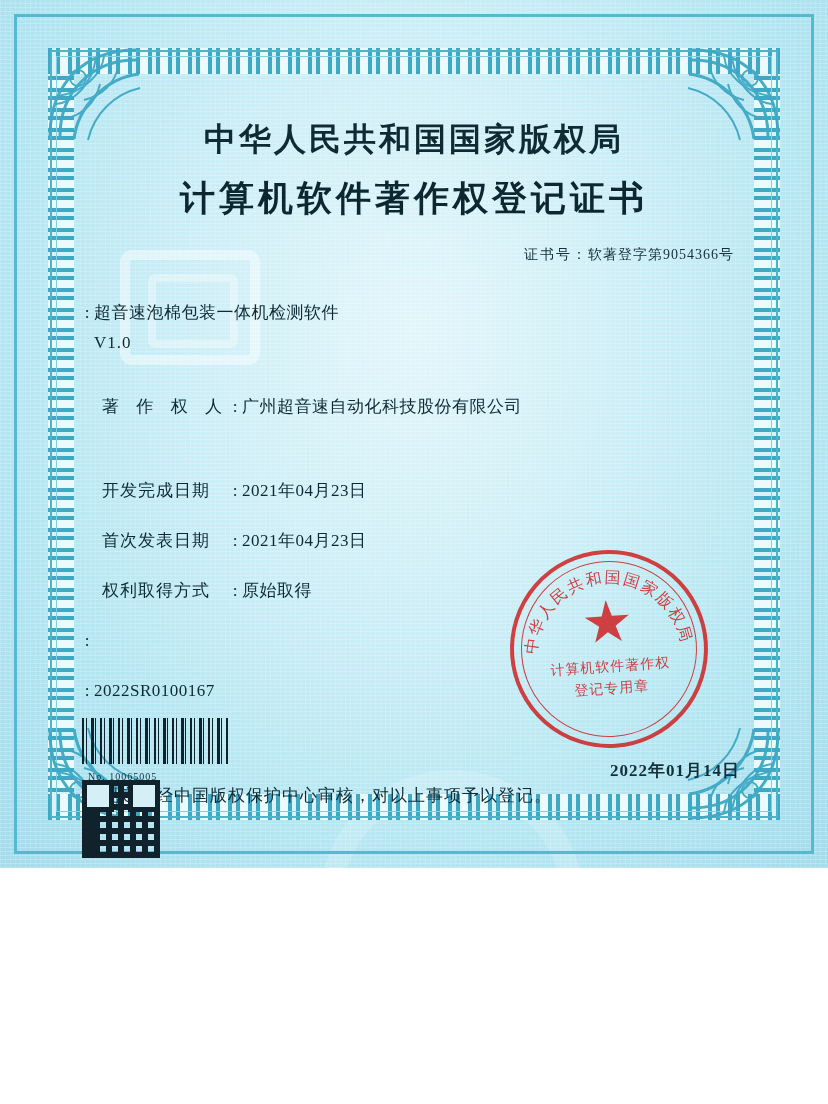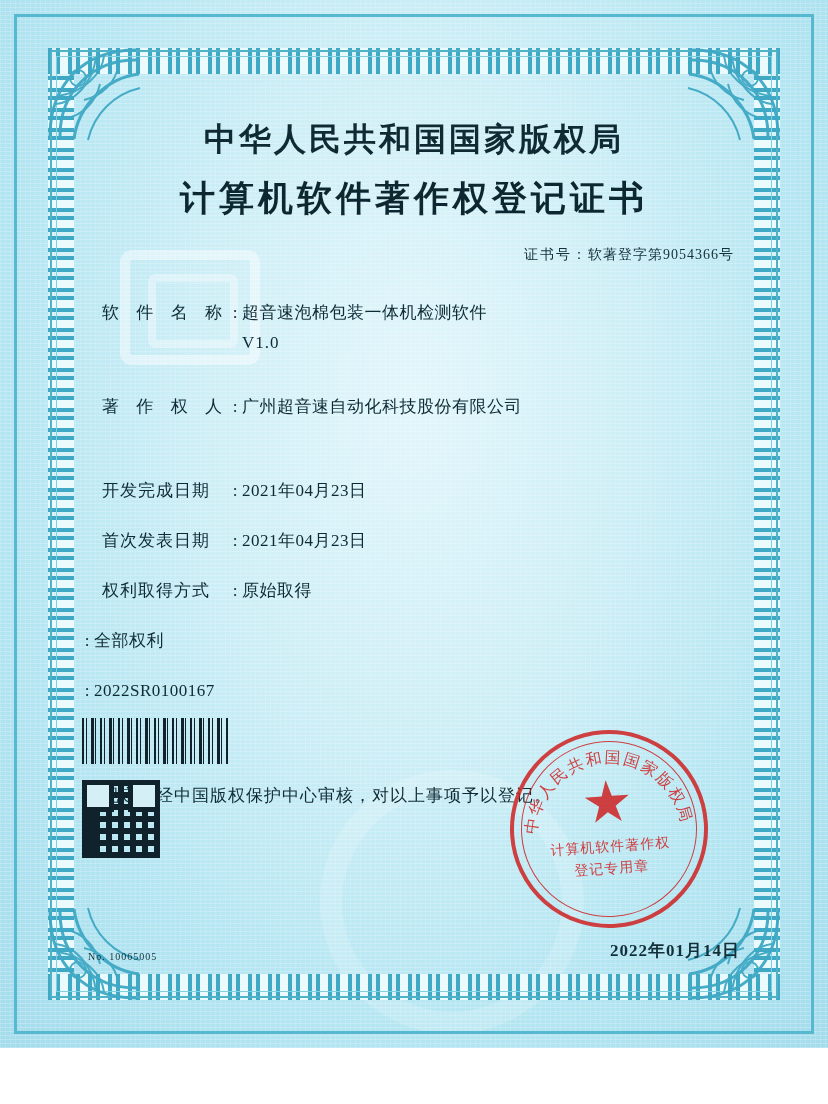--- a/index.html
+++ b/index.html
@@ -11,21 +11,21 @@
     width: 828px;
     height: 1104px;
     font-family: "Liberation Serif", "DejaVu Serif", serif;
     overflow: hidden;
   }
 
   
   .certificate {
     position: relative;
     width: 828px;
-    height: 1048px;
+    height: 868px;
     box-sizing: border-box;
     background:
       radial-gradient(ellipse at 50% 38%, #e2f6fb 0%, #cdeef6 38%, #b5e6f2 68%, #a4dcec 100%);
     overflow: hidden;
   }
 
   
   .texture {
     position: absolute;
     inset: 0;
@@ -386,21 +386,20 @@
     <div class="title-main">中华人民共和国国家版权局</div>
     <div class="title-sub">计算机软件著作权登记证书</div>
 
     <div class="cert-no">
       <span class="lbl">证书号：</span><span class="val">软著登字第9054366号</span>
     </div>
 
     <div style="height:14px"></div>
 
     <div class="field">
-      <span class="label">软件名称</span>
       <span class="colon">:</span>
       <span class="value">
         <span>超音速泡棉包装一体机检测软件</span>
         <span class="line2">V1.0</span>
       </span>
     </div>
 
     <div class="gap-md"></div>
 
     <div class="field">
@@ -424,21 +423,20 @@
     </div>
 
     <div class="field">
       <span class="label tight">权利取得方式</span>
       <span class="colon">:</span>
       <span class="value">原始取得</span>
     </div>
 
     <div class="field">
       <span class="colon">:</span>
-      <span class="value">全部权利</span>
     </div>
 
     <div class="field">
       <span class="colon">:</span>
       <span class="value">2022SR0100167</span>
     </div>
 
     <div class="paragraph">
       <span class="indent"></span><br>
       <span>规定，经中国版权保护中心审核，对以上事项予以登记。</span>

